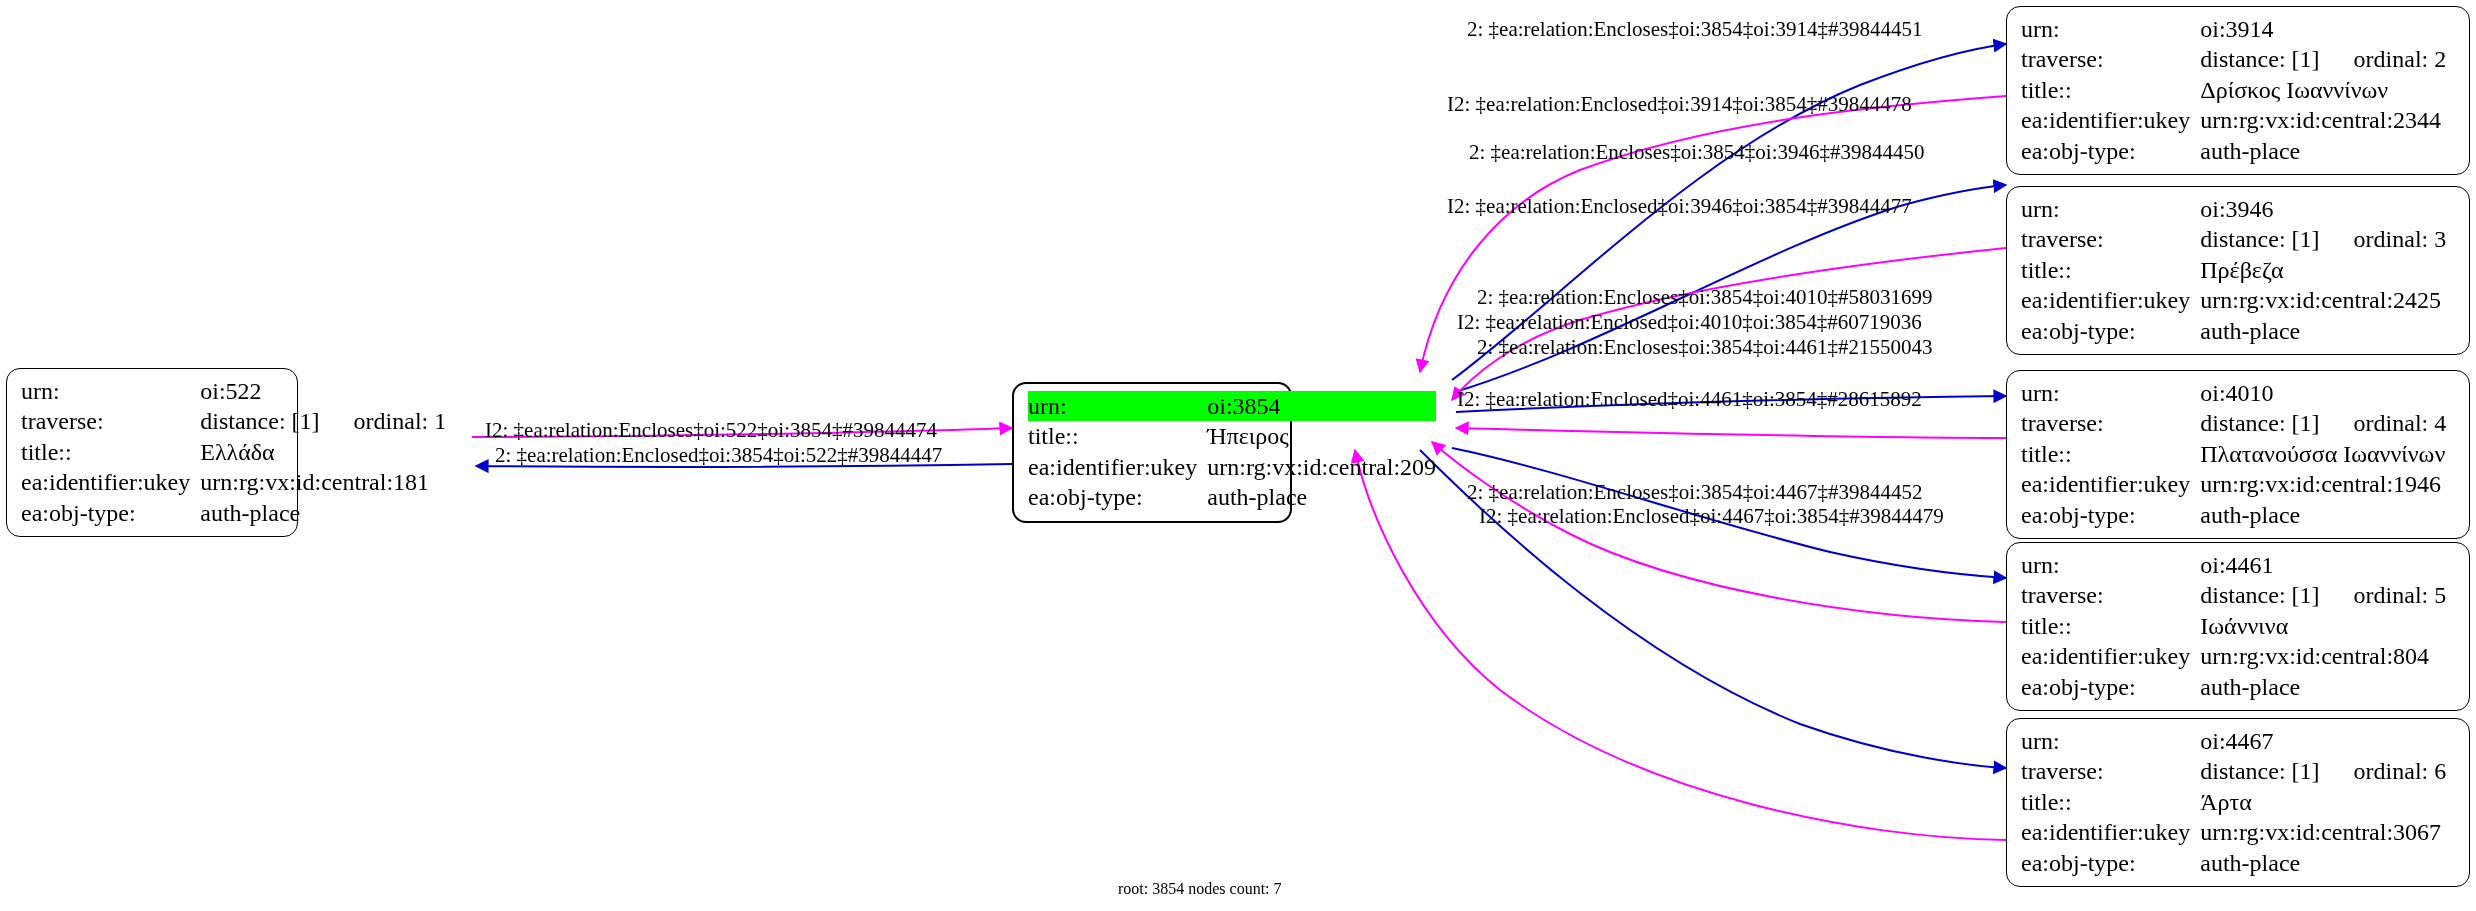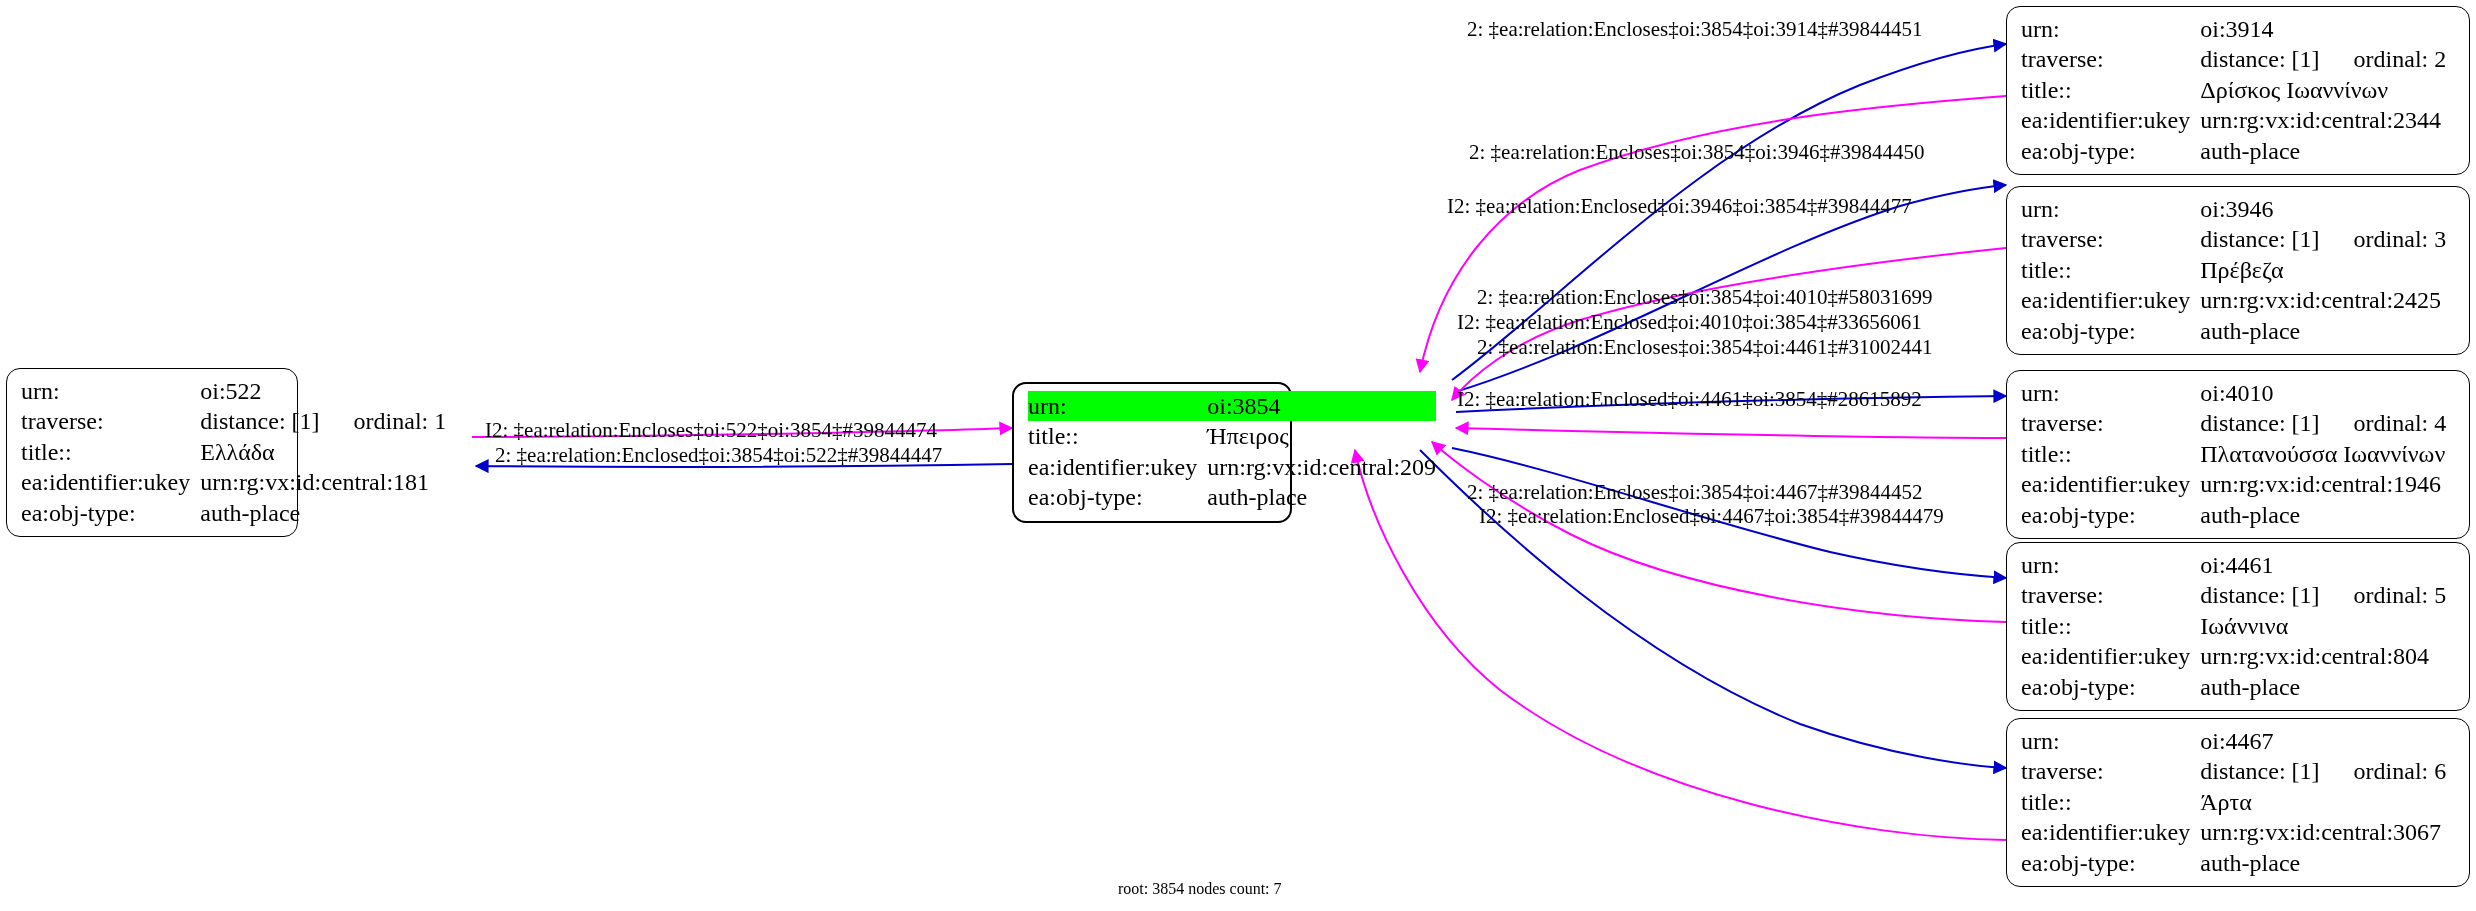--- a/index.html
+++ b/index.html
@@ -111,30 +111,31 @@
 
     <path d="M 2006,840 C 1860,838 1640,796 1500,690 C 1420,626 1370,520 1355,450" fill="none" stroke="#ff00ff" stroke-width="2" marker-end="url(#ah-mag)"></path>
 
     <path d="M 472,437 C 700,437 960,430 1012,428" fill="none" stroke="#ff00ff" stroke-width="2" marker-end="url(#ah-mag)"></path>
 
     <path d="M 1012,464 C 900,466 700,468 476,466" fill="none" stroke="#0000cc" stroke-width="2" marker-end="url(#ah-blue)"></path>
   </svg>
 
   <div class="elabel" style="left:1467px; top:19px;">2: ‡ea:relation:Encloses‡oi:3854‡oi:3914‡#39844451</div>
 
+  <div class="elabel" style="left:1447px; top:94px;">I2: ‡ea:relation:Enclosed‡oi:3914‡oi:3854‡#39844478</div>
 
   <div class="elabel" style="left:1469px; top:142px;text-align:right;">2: ‡ea:relation:Encloses‡oi:3854‡oi:3946‡#39844450</div>
 
   <div class="elabel" style="left:1447px; top:196px;">I2: ‡ea:relation:Enclosed‡oi:3946‡oi:3854‡#39844477</div>
 
   <div class="elabel" style="left:1477px; top:287px;">2: ‡ea:relation:Encloses‡oi:3854‡oi:4010‡#58031699</div>
 
-  <div class="elabel" style="left:1457px; top:312px;">I2: ‡ea:relation:Enclosed‡oi:4010‡oi:3854‡#33656061</div>
-
-  <div class="elabel" style="left:1477px; top:337px;">2: ‡ea:relation:Encloses‡oi:3854‡oi:4461‡#31002441</div>
+  <div class="elabel" style="left:1457px; top:312px;">I2: ‡ea:relation:Enclosed‡oi:4010‡oi:3854‡#60719036</div>
+
+  <div class="elabel" style="left:1477px; top:337px;">2: ‡ea:relation:Encloses‡oi:3854‡oi:4461‡#21550043</div>
 
   <div class="elabel" style="left:1457px; top:389px;">I2: ‡ea:relation:Enclosed‡oi:4461‡oi:3854‡#28615892</div>
 
   <div class="elabel" style="left:1467px; top:442px;margin-top:40px;">2: ‡ea:relation:Encloses‡oi:3854‡oi:4467‡#39844452</div>
 
   <div class="elabel" style="left:1457px; top:506px;margin-left:22px;">I2: ‡ea:relation:Enclosed‡oi:4467‡oi:3854‡#39844479</div>
 
   <div class="elabel" style="left:485px; top:420px;">I2: ‡ea:relation:Encloses‡oi:522‡oi:3854‡#39844474</div>
 
   <div class="elabel" style="left:495px; top:445px;">2: ‡ea:relation:Enclosed‡oi:3854‡oi:522‡#39844447</div>

